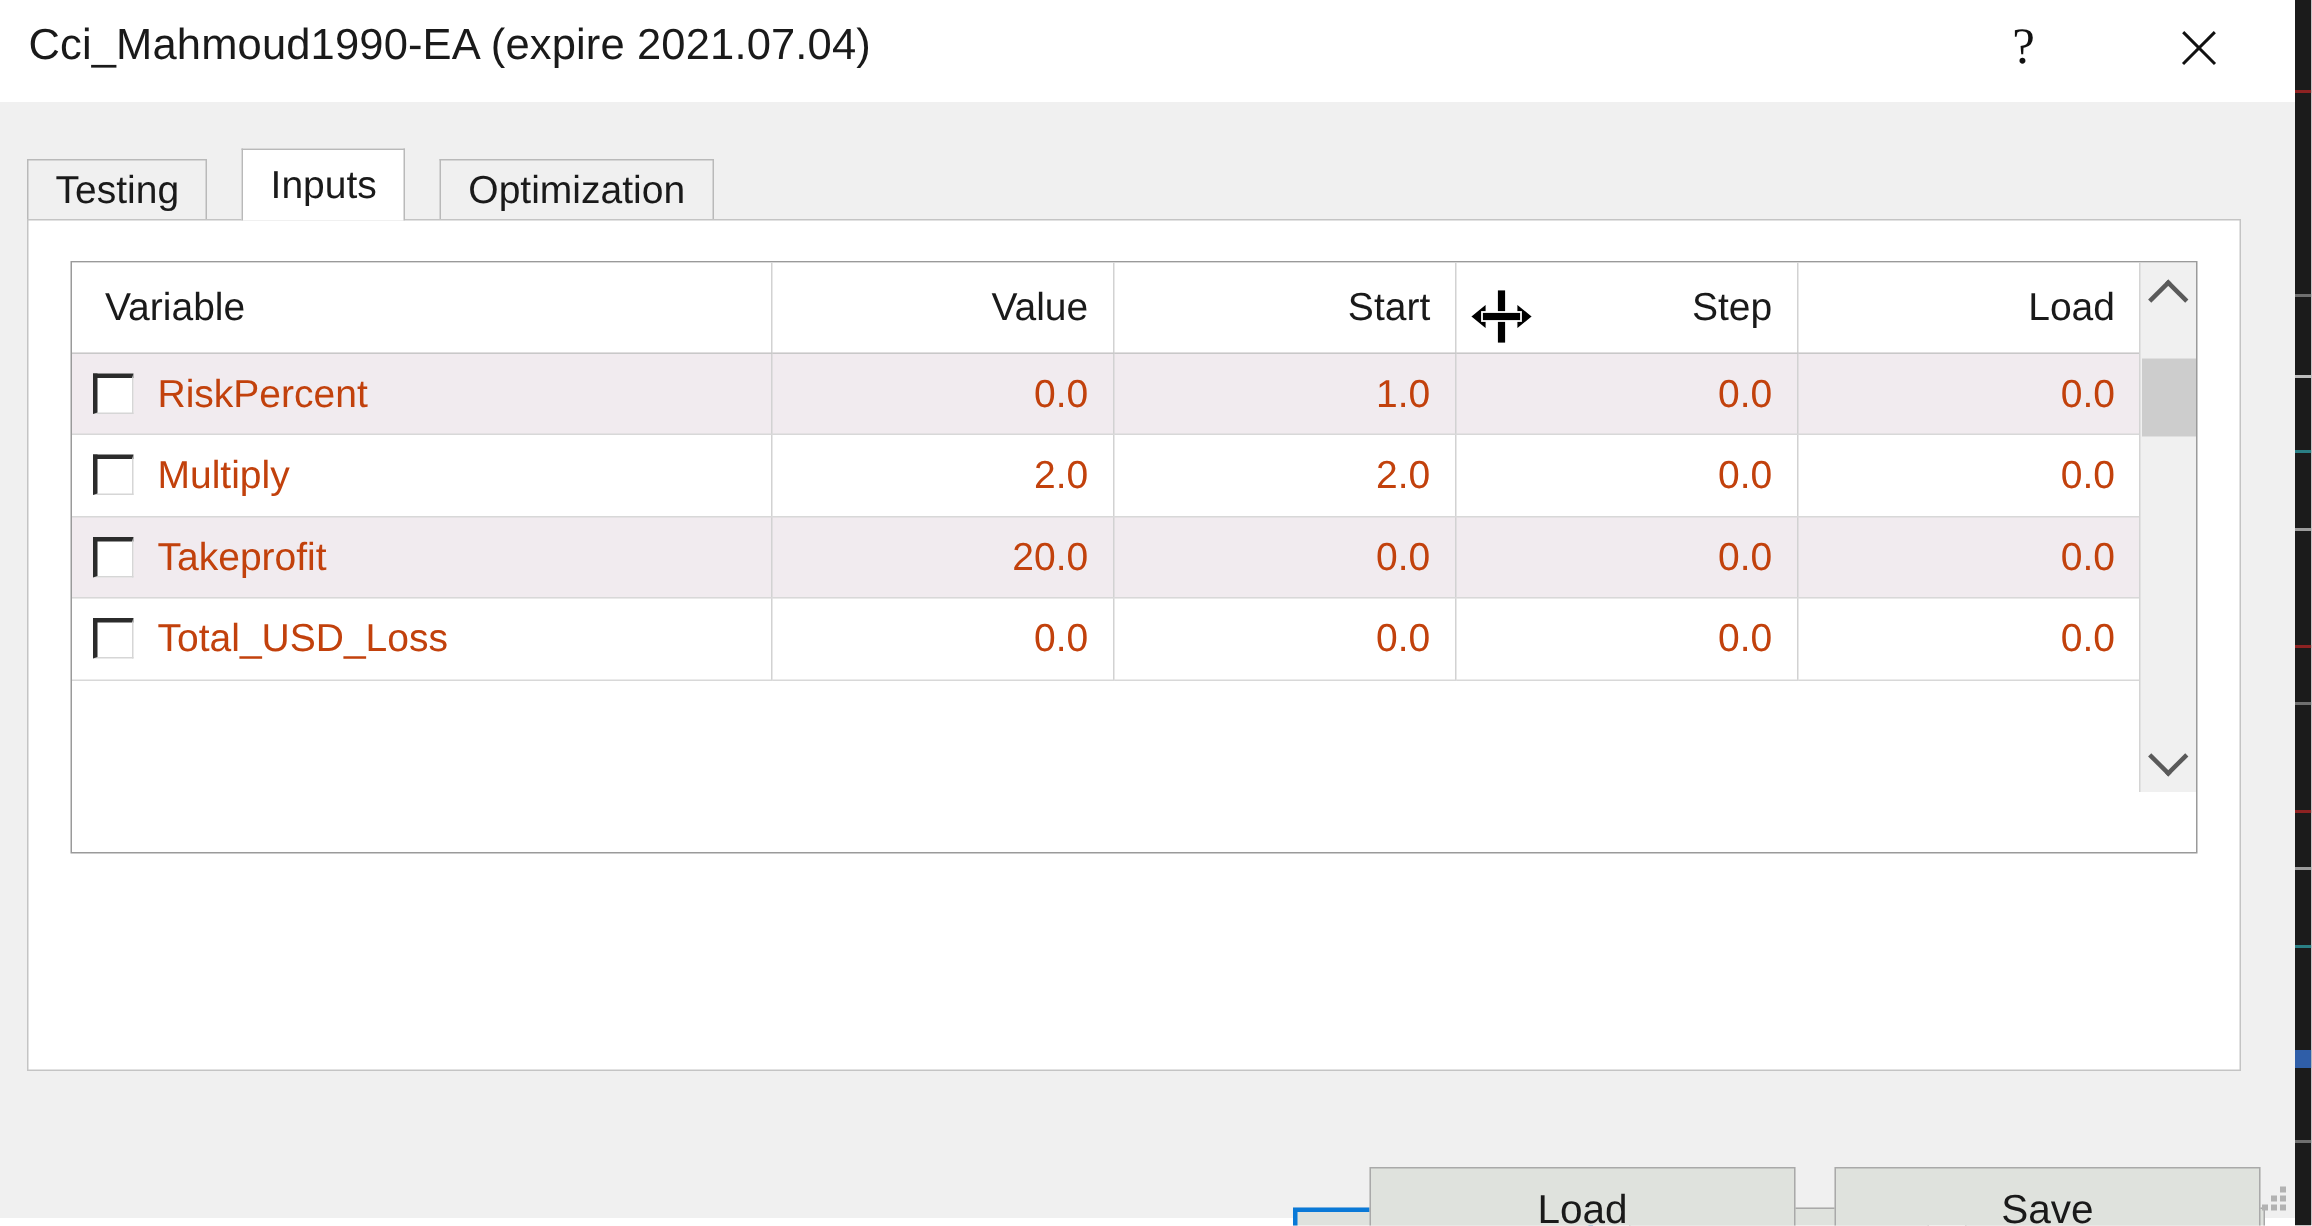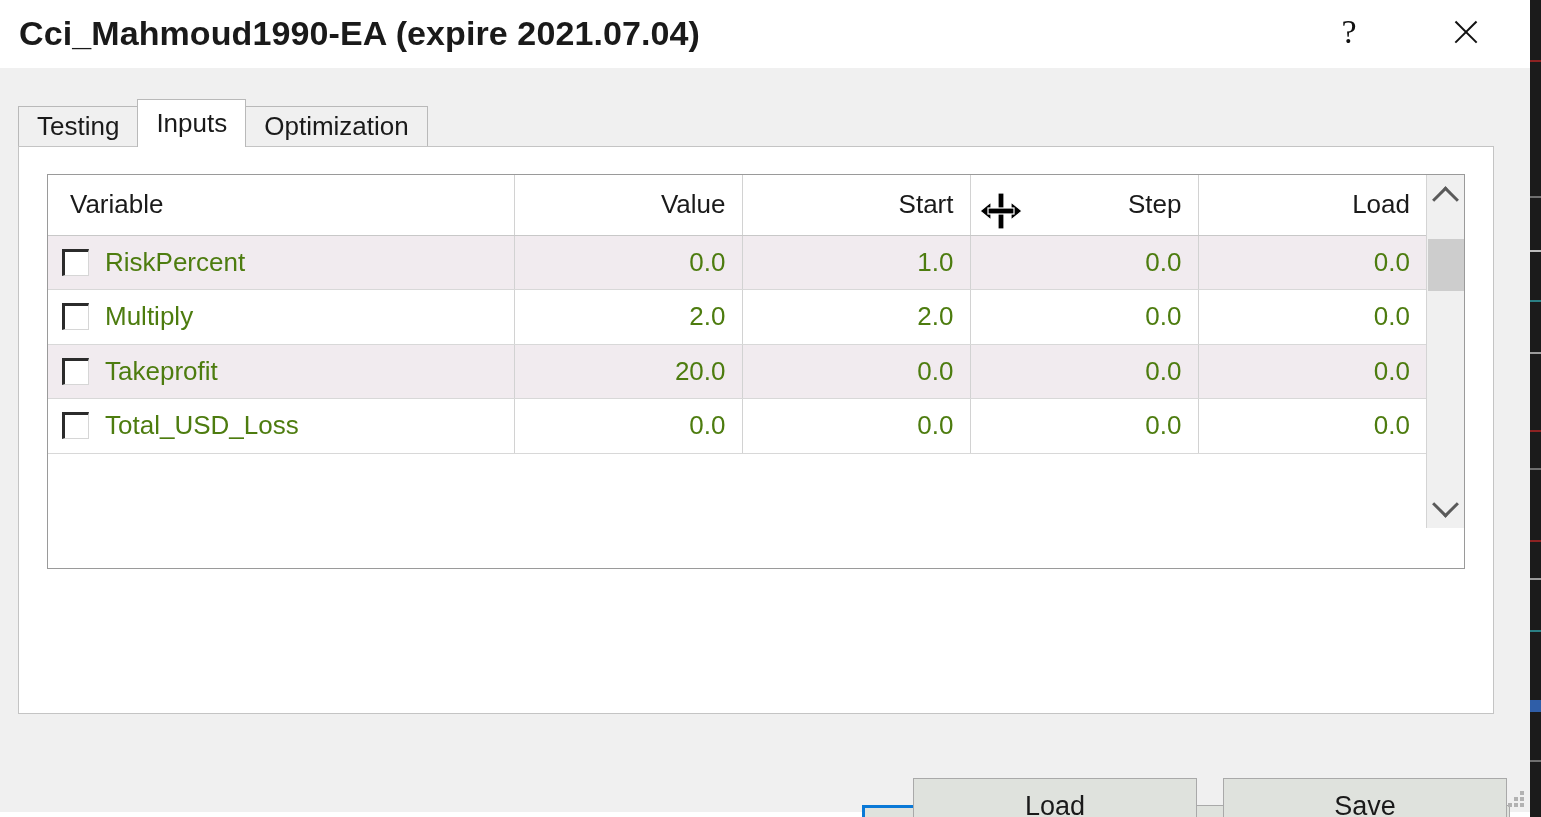--- a/index.html
+++ b/index.html
@@ -56,25 +56,24 @@
     left: 0;
     top: 0;
     width: 1530px;
     height: 68px;
     background: #ffffff;
   }
   .title-text {
     position: absolute;
     left: 19px;
     top: 14px;
-    font-size: 34px;
+    font-size: 29px;
     color: #1a1a1a;
     white-space: nowrap;
     letter-spacing: 0.1px;
-    font-weight: bold;
   }
   .title-btn {
     position: absolute;
     top: 0;
     width: 84px;
     height: 64px;
     background: transparent;
     border: none;
     padding: 0;
     cursor: default;
@@ -119,20 +118,21 @@
   }
 
   
   .tabstrip {
     position: absolute;
     left: 18px;
     top: 32px;
     height: 46px;
     display: flex;
     align-items: flex-end;
+    gap: 24px;
   }
   .tab {
     position: relative;
     height: 40px;
     padding: 0 18px;
     display: flex;
     align-items: center;
     justify-content: center;
     font-size: 26px;
     color: #1a1a1a;
@@ -217,21 +217,21 @@
 
   .grid-table tbody td {
     height: 54.5px;
     border-right: 1px solid #d2d2d2;
     border-bottom: 1px solid #d8d8d8;
     padding: 0 16px;
     box-sizing: border-box;
     text-align: right;
     vertical-align: middle;
     font-size: 26px;
-    color: #4d7c0f;
+    color: #c2410c;
     white-space: nowrap;
     cursor: default;
   }
   .grid-table tbody td.td-stop { border-right: none; }
   .grid-table tbody td.td-var {
     text-align: left;
     padding-left: 14px;
   }
   .var-cell {
     display: flex;

